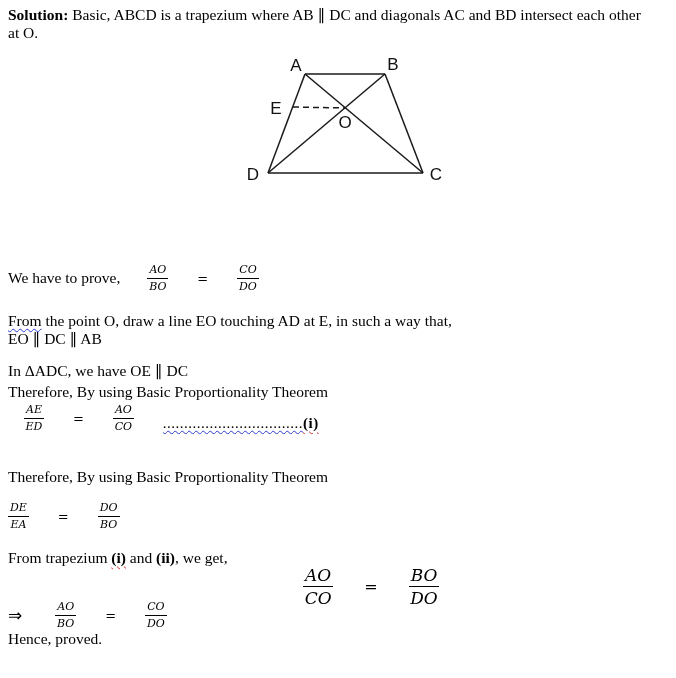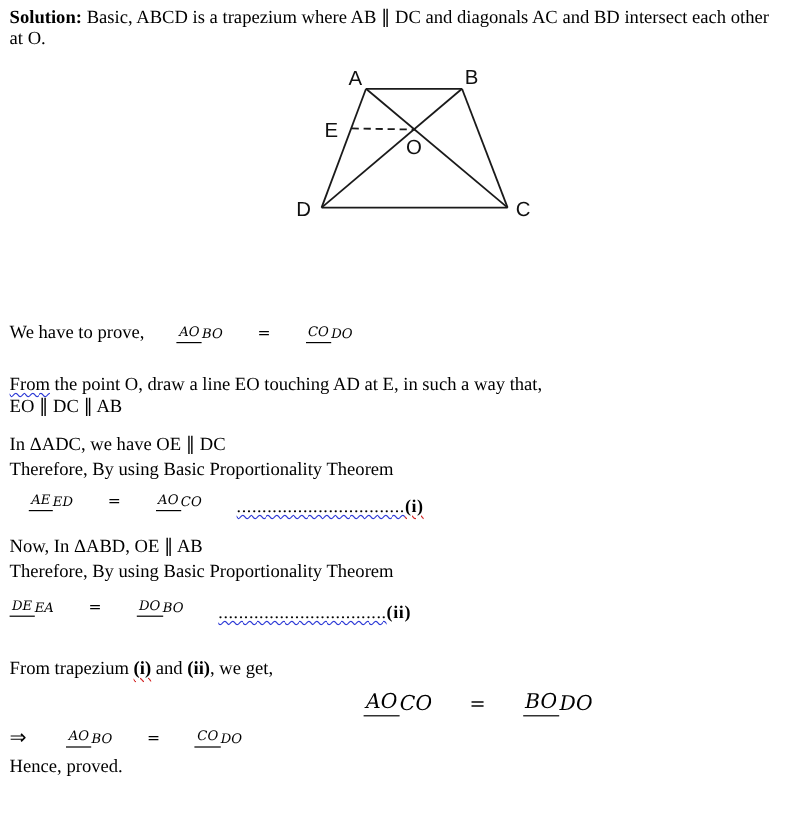--- a/index.html
+++ b/index.html
@@ -19,21 +19,21 @@
   }
   b{font-weight:bold;}
   
   .eqrow{
     display:inline-flex;
     align-items:center;
     gap:22px;
   }
   .frac{
     display:inline-flex;
-    flex-direction:row;
+    flex-direction:column;
     align-items:center;
     font-family:"DejaVu Serif", serif;
     font-style:italic;
     text-align:center;
   }
   .frac-sm{font-size:11px;line-height:12px;}
   .frac-lg{font-size:17px;line-height:18px;}
   .frac .num{border-bottom:1.2px solid #000;padding:0 2px 2px 2px;}
   .frac .den{padding-top:2px;}
   .eq-sign{
@@ -130,33 +130,31 @@
       <span class="den">ED</span>
     </span>
     <span class="eq-sign">=</span>
     <span class="frac frac-sm">
       <span class="num">AO</span>
       <span class="den">CO</span>
     </span>
     <span class="leader"><span class="wavy-blue">.................................</span><b class="wavy-red">(i)</b></span>
   </div>
 
-  <div class="abs body-text" style="left:8px;top:447px;">Now, In ΔABD, OE ∥ AB</div>
   <div class="abs body-text" style="left:8px;top:468px;">Therefore, By using Basic Proportionality Theorem</div>
-  <div class="abs eqrow" style="left:8px;top:490px;height:32px;">
+  <div class="abs eqrow" style="left:8px;top:500px;height:32px;">
     <span class="frac frac-sm">
       <span class="num">DE</span>
       <span class="den">EA</span>
     </span>
     <span class="eq-sign">=</span>
     <span class="frac frac-sm">
       <span class="num">DO</span>
       <span class="den">BO</span>
     </span>
-    <span class="leader"><span class="wavy-blue">.................................</span><b>(ii)</b></span>
   </div>
 
   <div class="abs body-text" style="left:8px;top:549px;">
     <span>From trapezium </span><b class="wavy-red">(i)</b><span> and </span><b>(ii)</b><span>, we get,</span>
   </div>
 
   <div class="abs eqrow" style="left:303px;top:565px;height:42px;">
     <span class="frac frac-lg">
       <span class="num">AO</span>
       <span class="den">CO</span>

